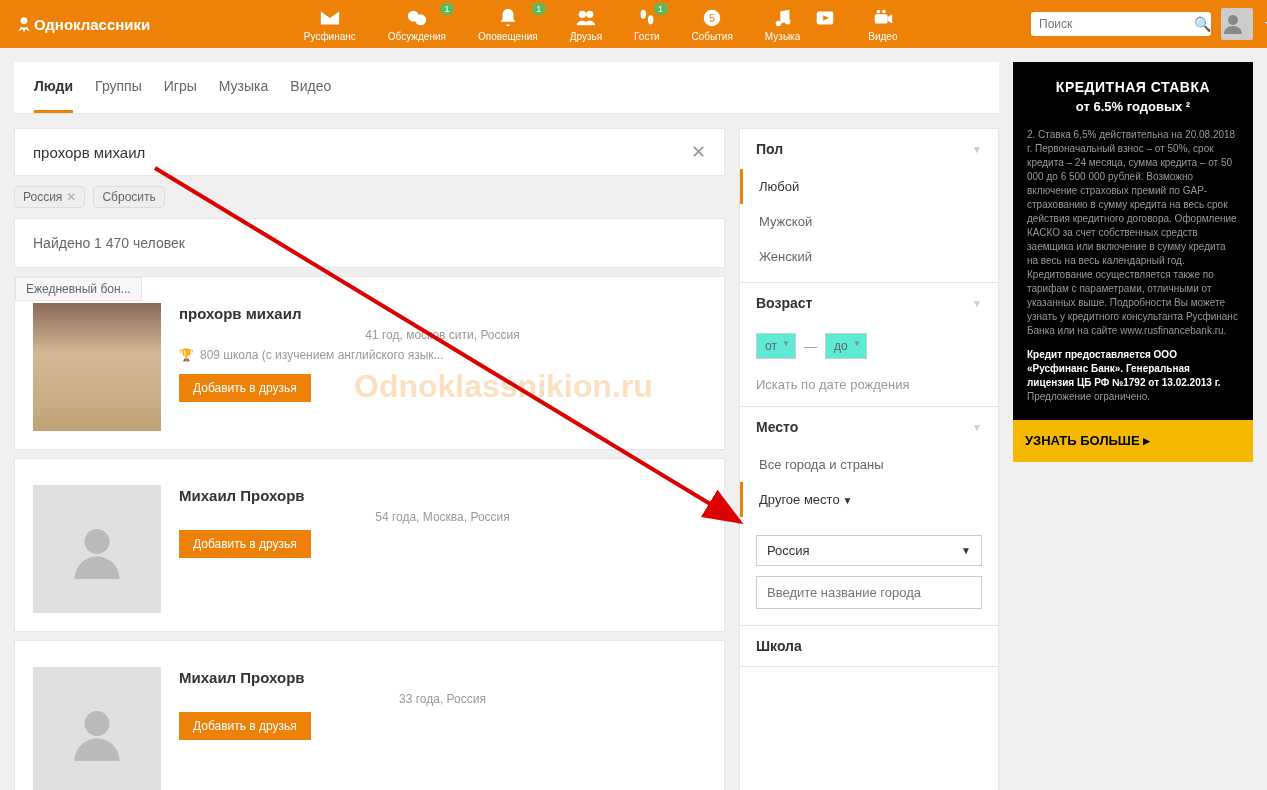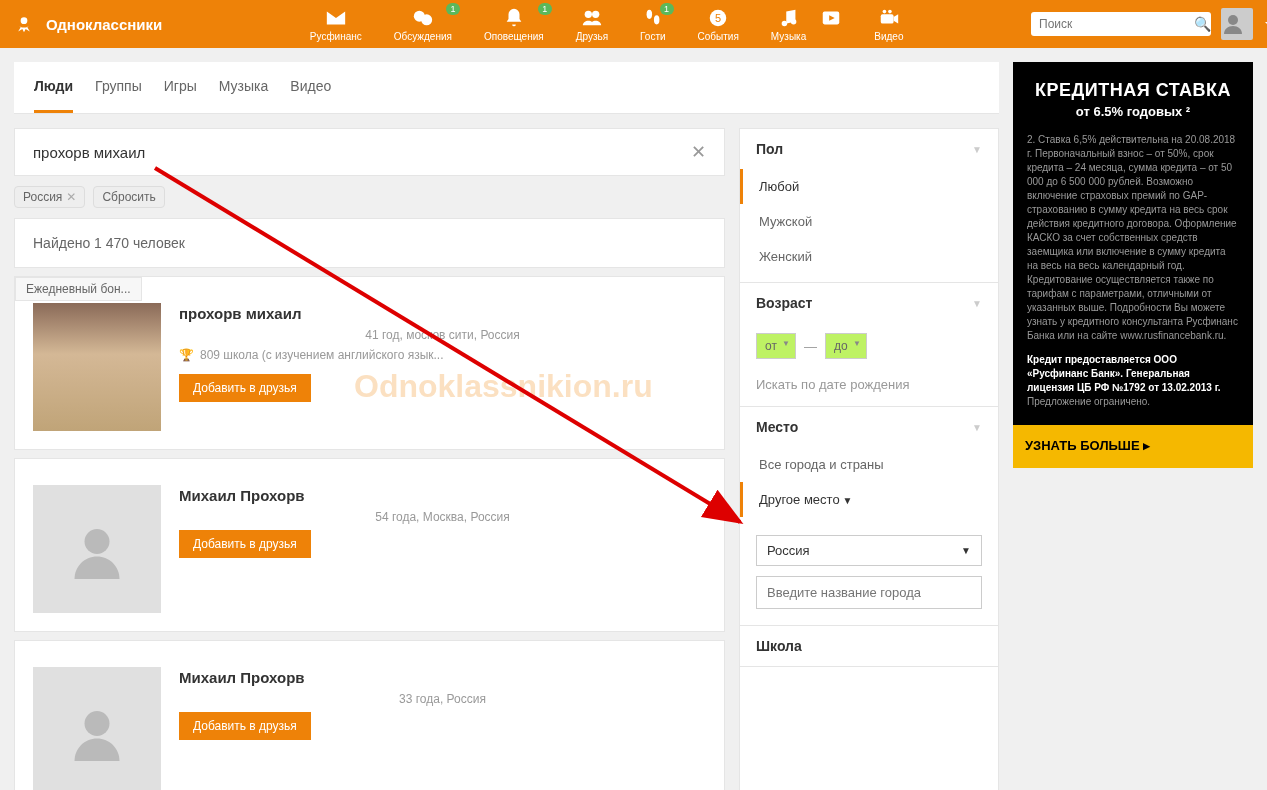--- a/index.html
+++ b/index.html
@@ -1,20 +1,20 @@
 <!DOCTYPE html>
 <html><head>
 <meta charset="utf-8">
 <style>
 * { margin: 0; padding: 0; box-sizing: border-box; }
 body { font-family: Arial, sans-serif; font-size: 13px; background: #f0f0f0; color: #333; }
 
 
 .header { background: #ee8208; height: 48px; display: flex; align-items: center; padding: 0 14px; }
-.logo { display: flex; align-items: center; color: #fff; font-size: 15px; font-weight: bold; margin-right: 20px; gap: 12px; }
+.logo { display: flex; align-items: center; color: #fff; font-size: 15px; font-weight: bold; margin-right: 20px; gap: 0; }
 .logo-icon { width: 20px; height: 20px; fill: #fff; }
 .nav { display: flex; flex: 1; justify-content: center; gap: 32px; }
 .nav-item { display: flex; flex-direction: column; align-items: center; color: #fff; font-size: 10px; cursor: pointer; position: relative; }
 .nav-item .icon { width: 22px; height: 22px; fill: #fff; margin-bottom: 2px; }
 .nav-badge { position: absolute; top: -4px; right: -8px; background: #5bb85b; color: #fff; font-size: 9px; border-radius: 8px; padding: 1px 4px; min-width: 14px; text-align: center; }
 .search-wrap { display: flex; align-items: center; gap: 10px; }
 .search-box { display: flex; align-items: center; background: #fff; border-radius: 3px; padding: 4px 8px; width: 180px; }
 .search-box input { border: none; outline: none; flex: 1; font-size: 12px; }
 .search-box .search-glyph { color: #999; font-size: 14px; }
 .avatar-top { width: 32px; height: 32px; background: #ccc; border-radius: 2px; display: flex; align-items: center; justify-content: center; }
@@ -60,34 +60,34 @@
 .btn-add { background: #ee8208; color: #fff; border: none; padding: 7px 14px; font-size: 12px; border-radius: 0; cursor: pointer; }
 
 
 .filter-section { border-bottom: 1px solid #e5e5e5; }
 .filter-header { padding: 12px 16px; font-size: 14px; font-weight: bold; color: #333; cursor: pointer; display: flex; justify-content: space-between; align-items: center; }
 .filter-header .caret { color: #ccc; font-size: 10px; }
 .filter-options { padding: 0 0 8px 0; }
 .filter-opt { padding: 10px 16px; font-size: 13px; color: #666; cursor: pointer; border-left: 3px solid transparent; }
 .filter-opt.selected { border-left-color: #ee8208; color: #333; }
 .age-row { padding: 10px 16px; display: flex; align-items: center; gap: 8px; }
-.age-select { border: 1px solid #ccc; padding: 5px 18px 5px 8px; font-size: 12px; color: #666; background: #bef264; cursor: pointer; appearance: none; position: relative; }
+.age-select { border: 1px solid #ccc; padding: 5px 18px 5px 8px; font-size: 12px; color: #666; background: #5eead4; cursor: pointer; appearance: none; position: relative; }
 .age-select-wrap { position: relative; }
 .age-select-wrap::after { content: '▼'; position: absolute; right: 6px; top: 6px; font-size: 8px; color: #888; pointer-events: none; }
 .dash { color: #999; }
 .filter-link { display: block; padding: 8px 16px 14px; font-size: 13px; color: #999; cursor: pointer; }
 .filter-opt-with-caret::after { content: ' ▼'; font-size: 10px; }
 .country-select { margin: 10px 16px; border: 1px solid #ccc; padding: 7px 10px; font-size: 13px; display: flex; justify-content: space-between; align-items: center; cursor: pointer; }
 .country-select .caret2 { font-size: 10px; }
 .city-input { margin: 0 16px 16px; }
 .city-input input { width: 100%; border: 1px solid #ccc; padding: 8px 10px; font-size: 13px; outline: none; color: #999; }
 
 
 .ad-box { background: #000; color: #fff; padding: 16px 14px 0; font-size: 10px; line-height: 1.4; }
-.ad-title { font-size: 18px; font-weight: bold; text-align: center; letter-spacing: 0.5px; }
+.ad-title { font-size: 14px; font-weight: bold; text-align: center; letter-spacing: 0.5px; }
 .ad-sub { font-size: 13px; font-weight: bold; text-align: center; margin-bottom: 12px; }
 .ad-text { color: #999; margin-bottom: 10px; }
 .ad-text b { color: #fff; }
 .ad-btn { background: #f5b800; color: #000; font-weight: bold; padding: 12px; text-align: left; font-size: 13px; cursor: pointer; margin: 16px -14px 0; }
 
 
 .watermark { position: absolute; color: rgba(238,130,8,0.25); font-size: 32px; font-weight: bold; pointer-events: none; }
 
 
 .arrow-svg { position: absolute; pointer-events: none; z-index: 100; }

